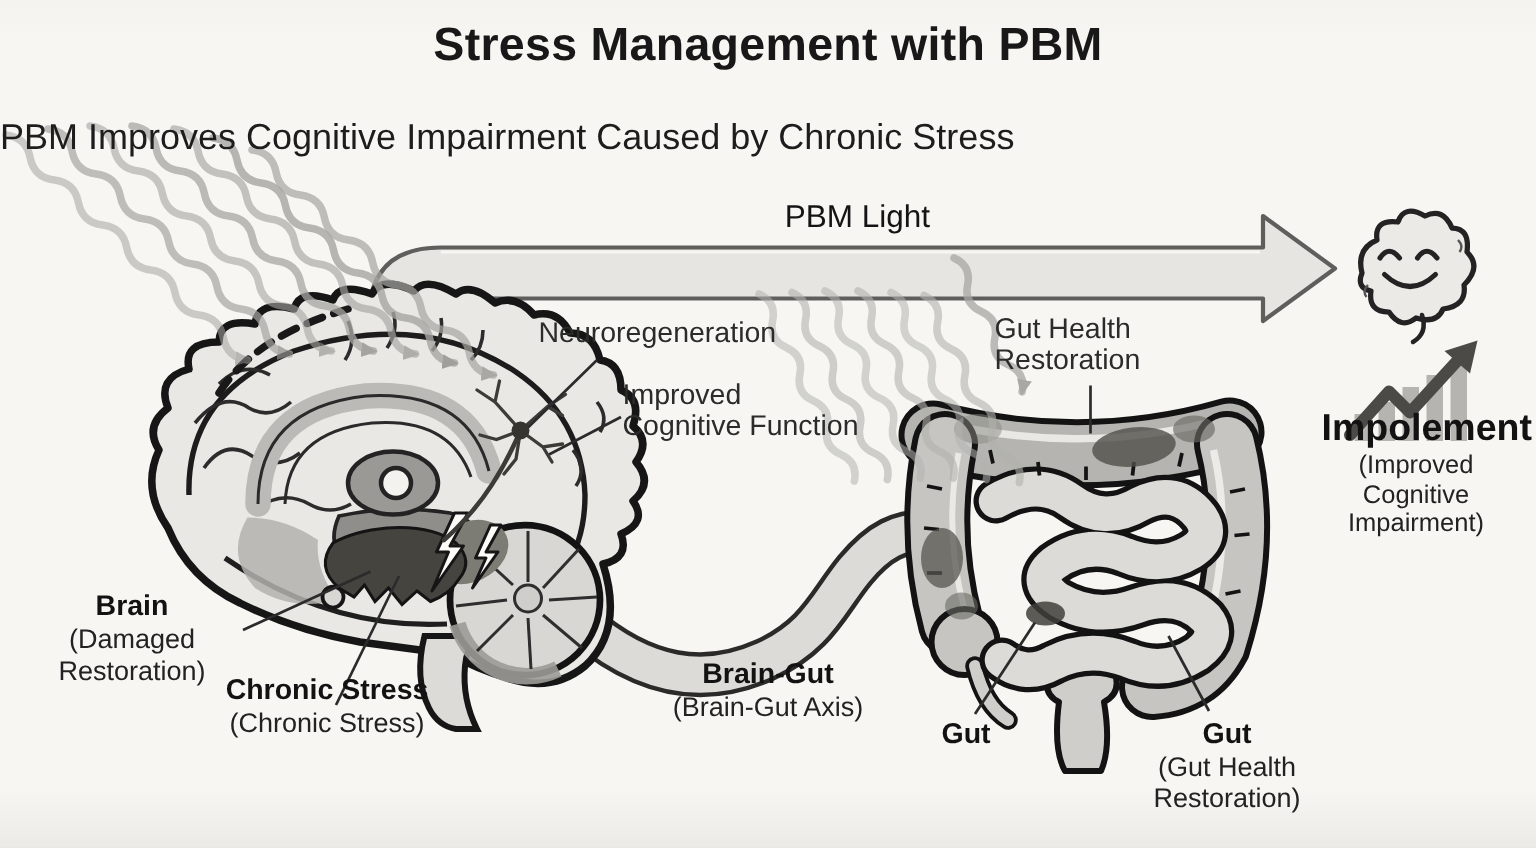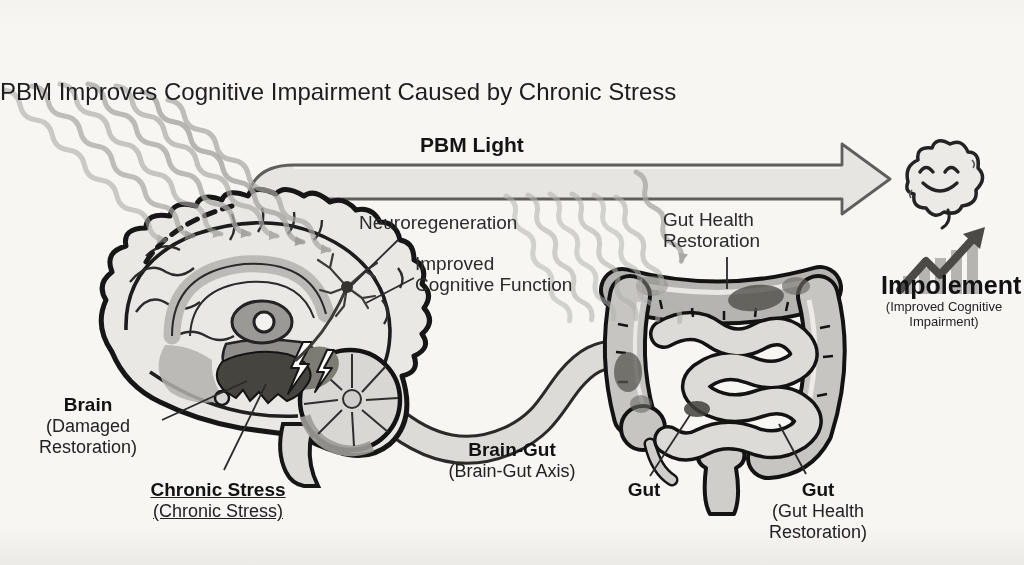--- a/index.html
+++ b/index.html
@@ -5,37 +5,37 @@
   html,body{margin:0;padding:0;background:#e8e7e3;}
   .stage{
     position:relative;width:1024px;height:565px;overflow:hidden;
     background:linear-gradient(180deg,#f3f2ee 0%,#f7f6f2 5%,#f7f6f2 93%,#eceae6 100%);
     font-family:"Liberation Sans",sans-serif;color:#222;
   }
   .stage svg{position:absolute;left:0;top:0;}
   .t{position:absolute;}
   .title{left:0;right:0;top:12px;text-align:center;font-size:31px;font-weight:700;color:#181818;letter-spacing:.2px;}
   .subtitle{left:0;right:0;top:78px;font-size:24px;font-weight:400;color:#1d1d1d;}
-  .arrow-label{left:420px;top:133px;width:200px;text-align:left;font-size:21px;font-weight:700;color:#141414;}
+  .arrow-label{left:420px;top:133px;width:200px;text-align:right;font-size:21px;font-weight:400;color:#141414;}
   .ann{font-size:19px;color:#2b2b2b;line-height:1.12;}
   .pre{white-space:pre-line;}
   #ann-neuro{left:359px;top:212px;}
   #ann-cog{left:415px;top:253px;}
   #ann-guthealth{left:663px;top:209px;width:130px;text-align:left;}
   .callout{text-align:center;line-height:1.16;}
   .callout .term{font-weight:700;font-size:19px;color:#121212;}
   .callout .desc{font-size:18px;color:#222;}
   #co-brain{left:12px;top:394px;width:152px;}
-  #co-chronic{left:128px;top:479px;width:180px;text-decoration:underline;}
+  #co-chronic{left:128px;top:450px;width:180px;}
   #co-braingut{left:424px;top:439px;width:176px;}
   #co-gutdam{left:592px;top:479px;width:104px;}
   #co-gutres{left:748px;top:479px;width:140px;}
   #co-improve{left:881px;top:271px;width:126px;}
   #co-improve .term{font-size:25px;}
-  #co-improve .desc{font-size:13px;line-height:1.15;}
+  #co-improve .desc{font-size:17px;line-height:1.15;}
 </style>
 </head>
 <body>
 
 <div class="stage">
 
   <svg width="1024" height="565" viewBox="0 0 1024 565">
     <defs>
       <marker id="ah" markerUnits="userSpaceOnUse" markerWidth="20" markerHeight="20" refX="8" refY="5" orient="auto">
         <path d="M0 0 L11 5 L0 10 Z" fill="#8f8e8a"></path>
@@ -218,20 +218,21 @@
       <line x1="398" y1="240" x2="352" y2="285"></line>
       <line x1="414" y1="278" x2="366" y2="303"></line>
       <line x1="727" y1="257" x2="727" y2="289"></line>
       <line x1="162" y1="420" x2="247" y2="381"></line>
       <line x1="224" y1="470" x2="266" y2="384"></line>
       <line x1="650" y1="476" x2="690" y2="415"></line>
       <line x1="806" y1="474" x2="779" y2="424"></line>
     </g>
   </svg>
 
+  <div class="t title">Stress Management with PBM</div>
   <div class="t subtitle">PBM Improves Cognitive Impairment Caused by Chronic Stress</div>
   <div class="t arrow-label">PBM Light</div>
 
   <div class="t ann pre" id="ann-cog">Improved
 Cognitive Function</div>
   <div class="t ann" id="ann-neuro">Neuroregeneration</div>
   <div class="t ann pre" id="ann-guthealth">Gut Health
 Restoration</div>
 
   <div class="t callout" id="co-brain">

